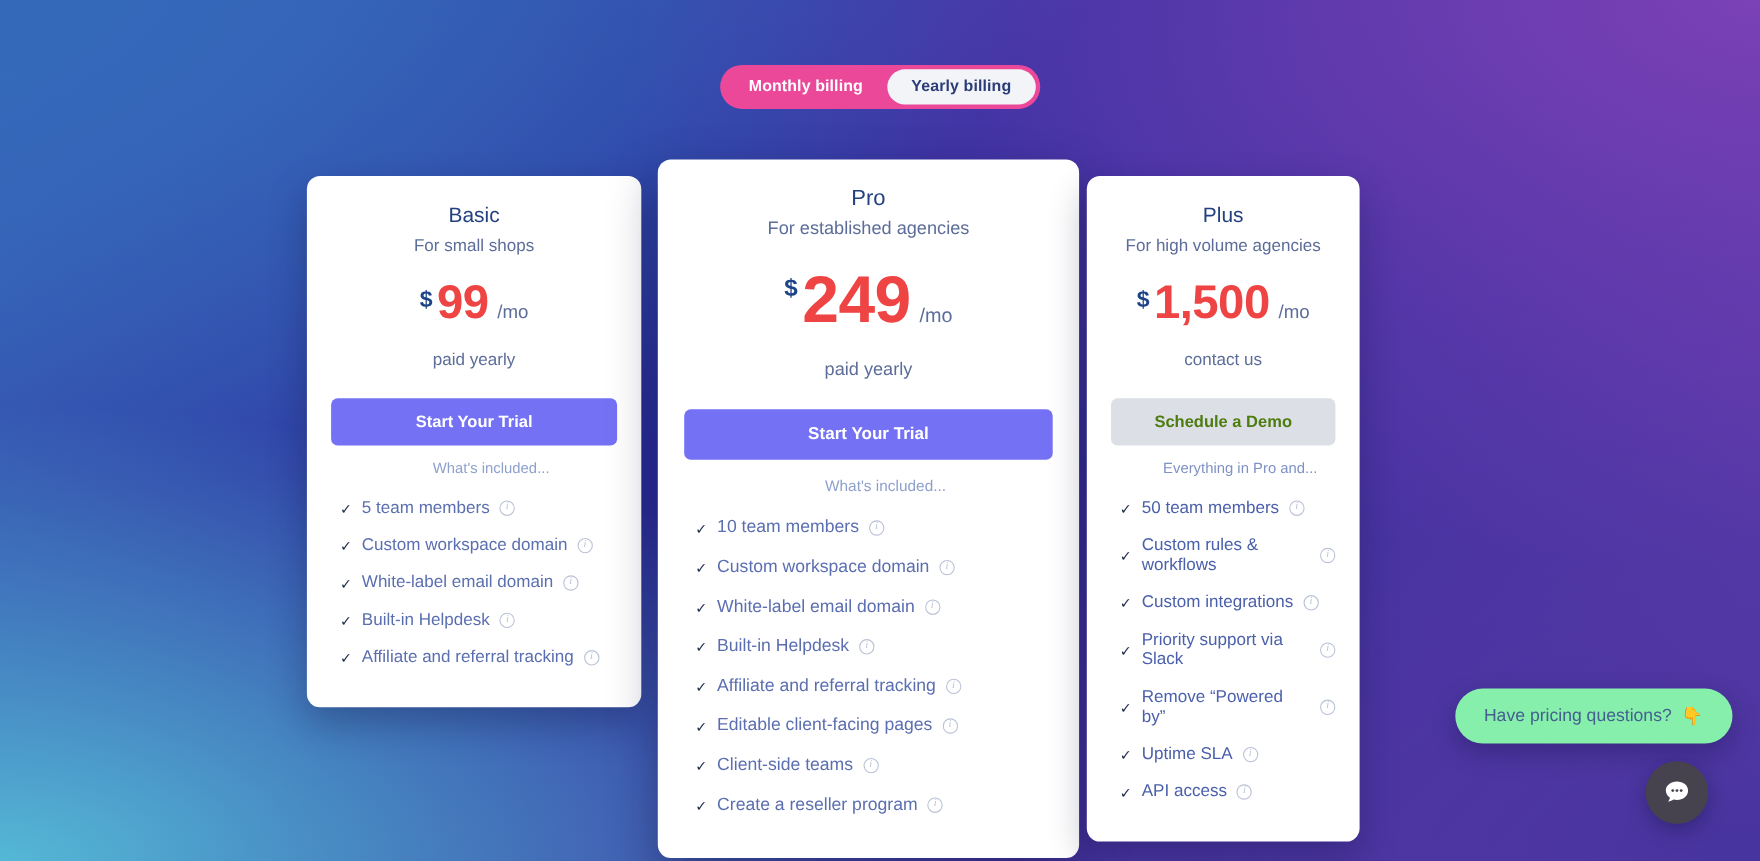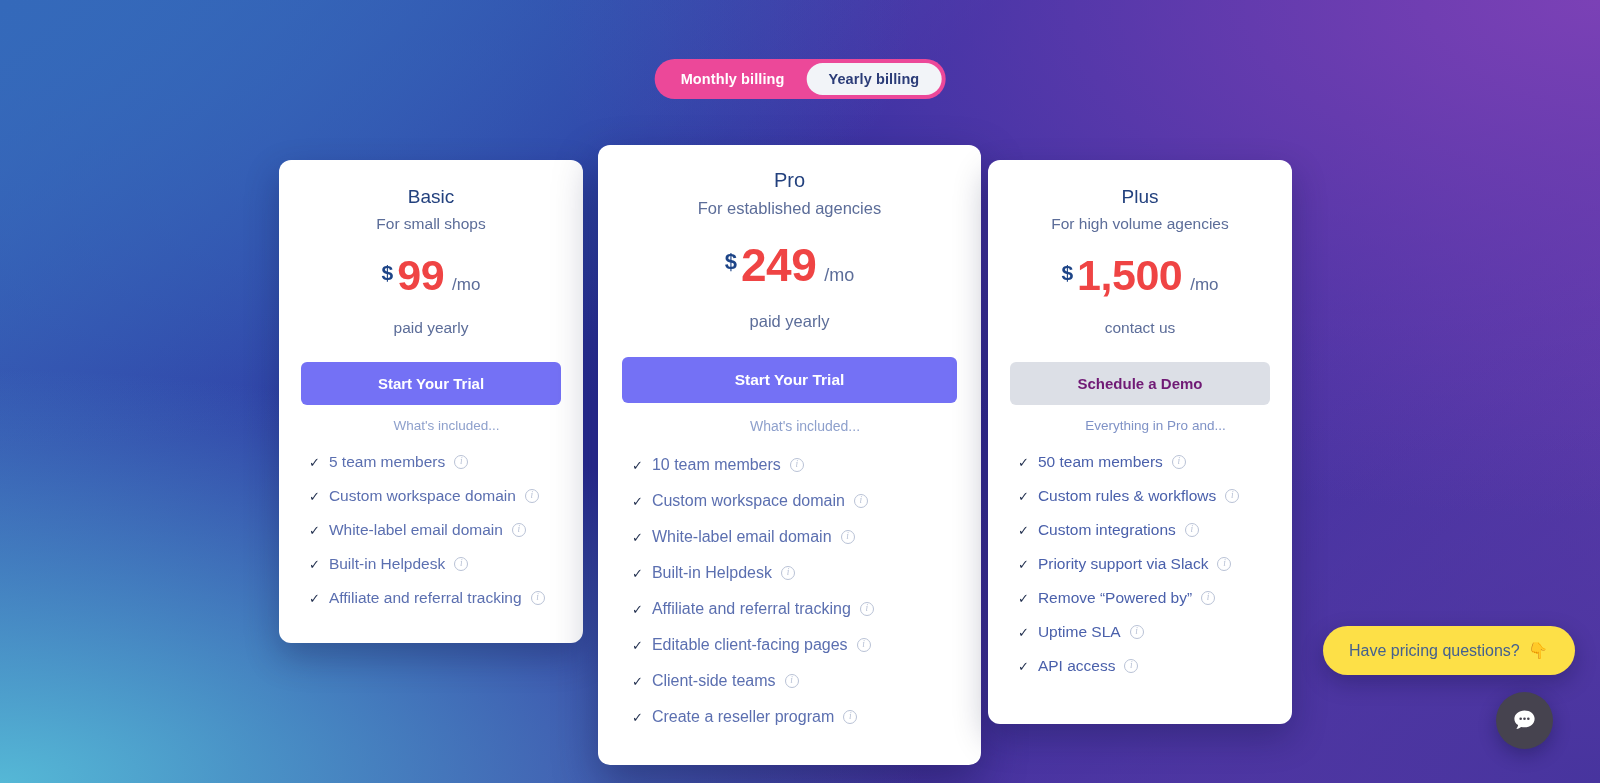--- a/index.html
+++ b/index.html
@@ -37,46 +37,46 @@
 
   
   .card {
     position:absolute; background:#ffffff; border-radius:12px;
     box-shadow:0 14px 34px rgba(13,15,60,.30);
     display:flex; flex-direction:column; align-items:center;
   }
   #card-basic { left:279px; top:160px; width:304px; padding:26px 22px 28px; }
   #card-pro   { left:598px; top:145px; width:383px; padding:24px 24px 30px;
                 box-shadow:0 18px 44px rgba(13,15,60,.38); }
-  #card-plus  { left:988px; top:160px; width:304px; padding:26px 22px 41px; }
+  #card-plus  { left:988px; top:160px; width:248px; padding:26px 22px 28px; }
 
   .plan-name { color:#23417e; font-size:19px; font-weight:400; }
   #card-pro .plan-name { font-size:20px; }
   .plan-sub { color:#5c6d99; font-size:15.5px; margin-top:7px; }
   #card-pro .plan-sub { font-size:16.5px; }
 
   .price-row { display:flex; align-items:baseline; justify-content:center; margin-top:18px; }
   #card-pro .price-row { margin-top:20px; }
   .currency { color:#1d4487; font-size:21px; font-weight:bold; align-self:flex-start; margin-top:10px; }
   #card-pro .currency { font-size:22px; margin-top:11px; }
   .amount { color:#ef4444; font-size:43px; font-weight:bold; letter-spacing:-.5px; margin-left:4px; }
-  #card-pro .amount { font-size:46px; }
+  #card-pro .amount { font-size:60px; }
   .per { color:#5c6d99; font-size:17px; margin-left:8px; }
   #card-pro .per { font-size:18px; }
 
   .billing-note { color:#5c6d99; font-size:15.5px; margin-top:19px; }
   #card-pro .billing-note { font-size:16.5px; margin-top:20px; }
 
   .cta {
     margin-top:25px; width:100%; border:none; border-radius:6px;
     font-family:"Liberation Sans", sans-serif;
     font-size:15px; font-weight:bold; padding:13px 10px; cursor:pointer;
   }
   .cta-primary { background:#7471f5; color:#ffffff; }
-  .cta-muted { background:#dcdfe6; color:#701a75; }
+  .cta-muted { background:#dcdfe6; color:#4d7c0f; }
   #card-pro .cta { margin-top:26px; font-size:15.5px; padding:14px 10px; }
 
   .included { color:#8ea0cc; font-size:13.5px; margin-top:13px;margin-left:31px; }
   #card-pro .included { font-size:14px; margin-top:15px; }
   #card-plus .included { color:#7f92c6; }
 
   .features { list-style:none; width:100%; margin-top:12px; }
   #card-pro .features { margin-top:13px; }
   .feature {
     display:flex; align-items:center; gap:9px;
@@ -88,21 +88,21 @@
   .info {
     flex:0 0 auto; width:14px; height:14px; border-radius:50%;
     border:1.3px solid #b9c2d6; color:#b9c2d6;
     font-size:9.5px; line-height:11.4px; text-align:center;
     font-family:"Liberation Serif", serif; font-style:italic; cursor:pointer;
   }
 
   
   .chat-bubble {
     position:absolute; left:1323px; top:626px;
-    background:#fde047; border-radius:999px;
+    background:#86efac; border-radius:999px;
     padding:15px 26px; display:flex; align-items:center; gap:9px;
     box-shadow:0 8px 22px rgba(10,12,50,.28); cursor:pointer;
   }
   .chat-bubble-text { color:#44608f; font-size:16px; }
   .chat-launcher {
     position:absolute; left:1496px; top:692px;
     width:57px; height:57px; border-radius:50%;
     background:#46434f; display:flex; align-items:center; justify-content:center;
     box-shadow:0 6px 18px rgba(10,12,50,.32); cursor:pointer;
   }

